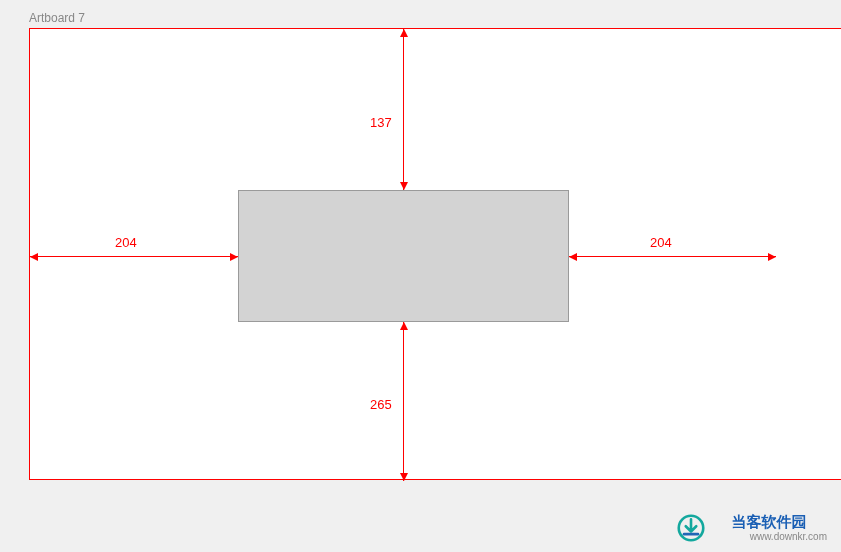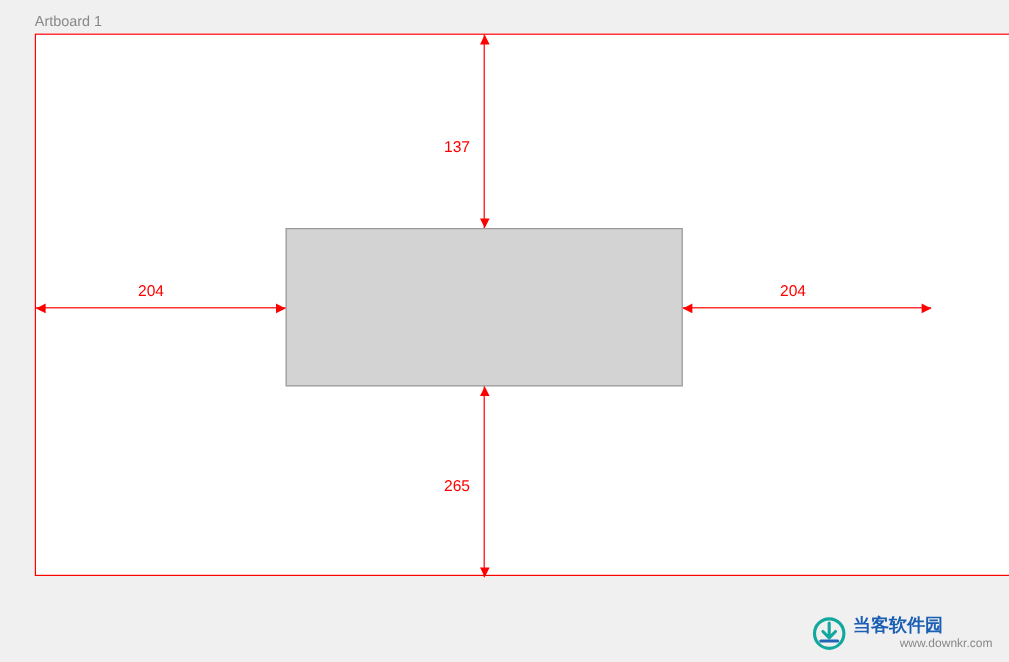--- a/index.html
+++ b/index.html
@@ -112,31 +112,32 @@
     }
     .watermark-text {
       display: flex;
       flex-direction: column;
       line-height: 1.1;
     }
     .watermark-title {
       font-size: 15px;
       font-weight: bold;
       color: #1a5fb4;
+      text-align: center;
     }
     .watermark-url {
       font-size: 10px;
       color: #888888;
       margin-left: 39px;
     }
   </style>
 </head>
 <body>
 
-<div class="artboard-label">Artboard 1</div>
+<div class="artboard-label">Artboard 7</div>
 
 <div class="canvas-area">
 
   <div class="shape-rect"></div>
 
   <div class="measure-line measure-top"></div>
   <div class="arrow arrow-up" style="top:0; left:369.5px;"></div>
   <div class="arrow arrow-down" style="top:153px; left:369.5px;"></div>
   <div class="measure-label" style="top:86px; left:340px;">137</div>
 

